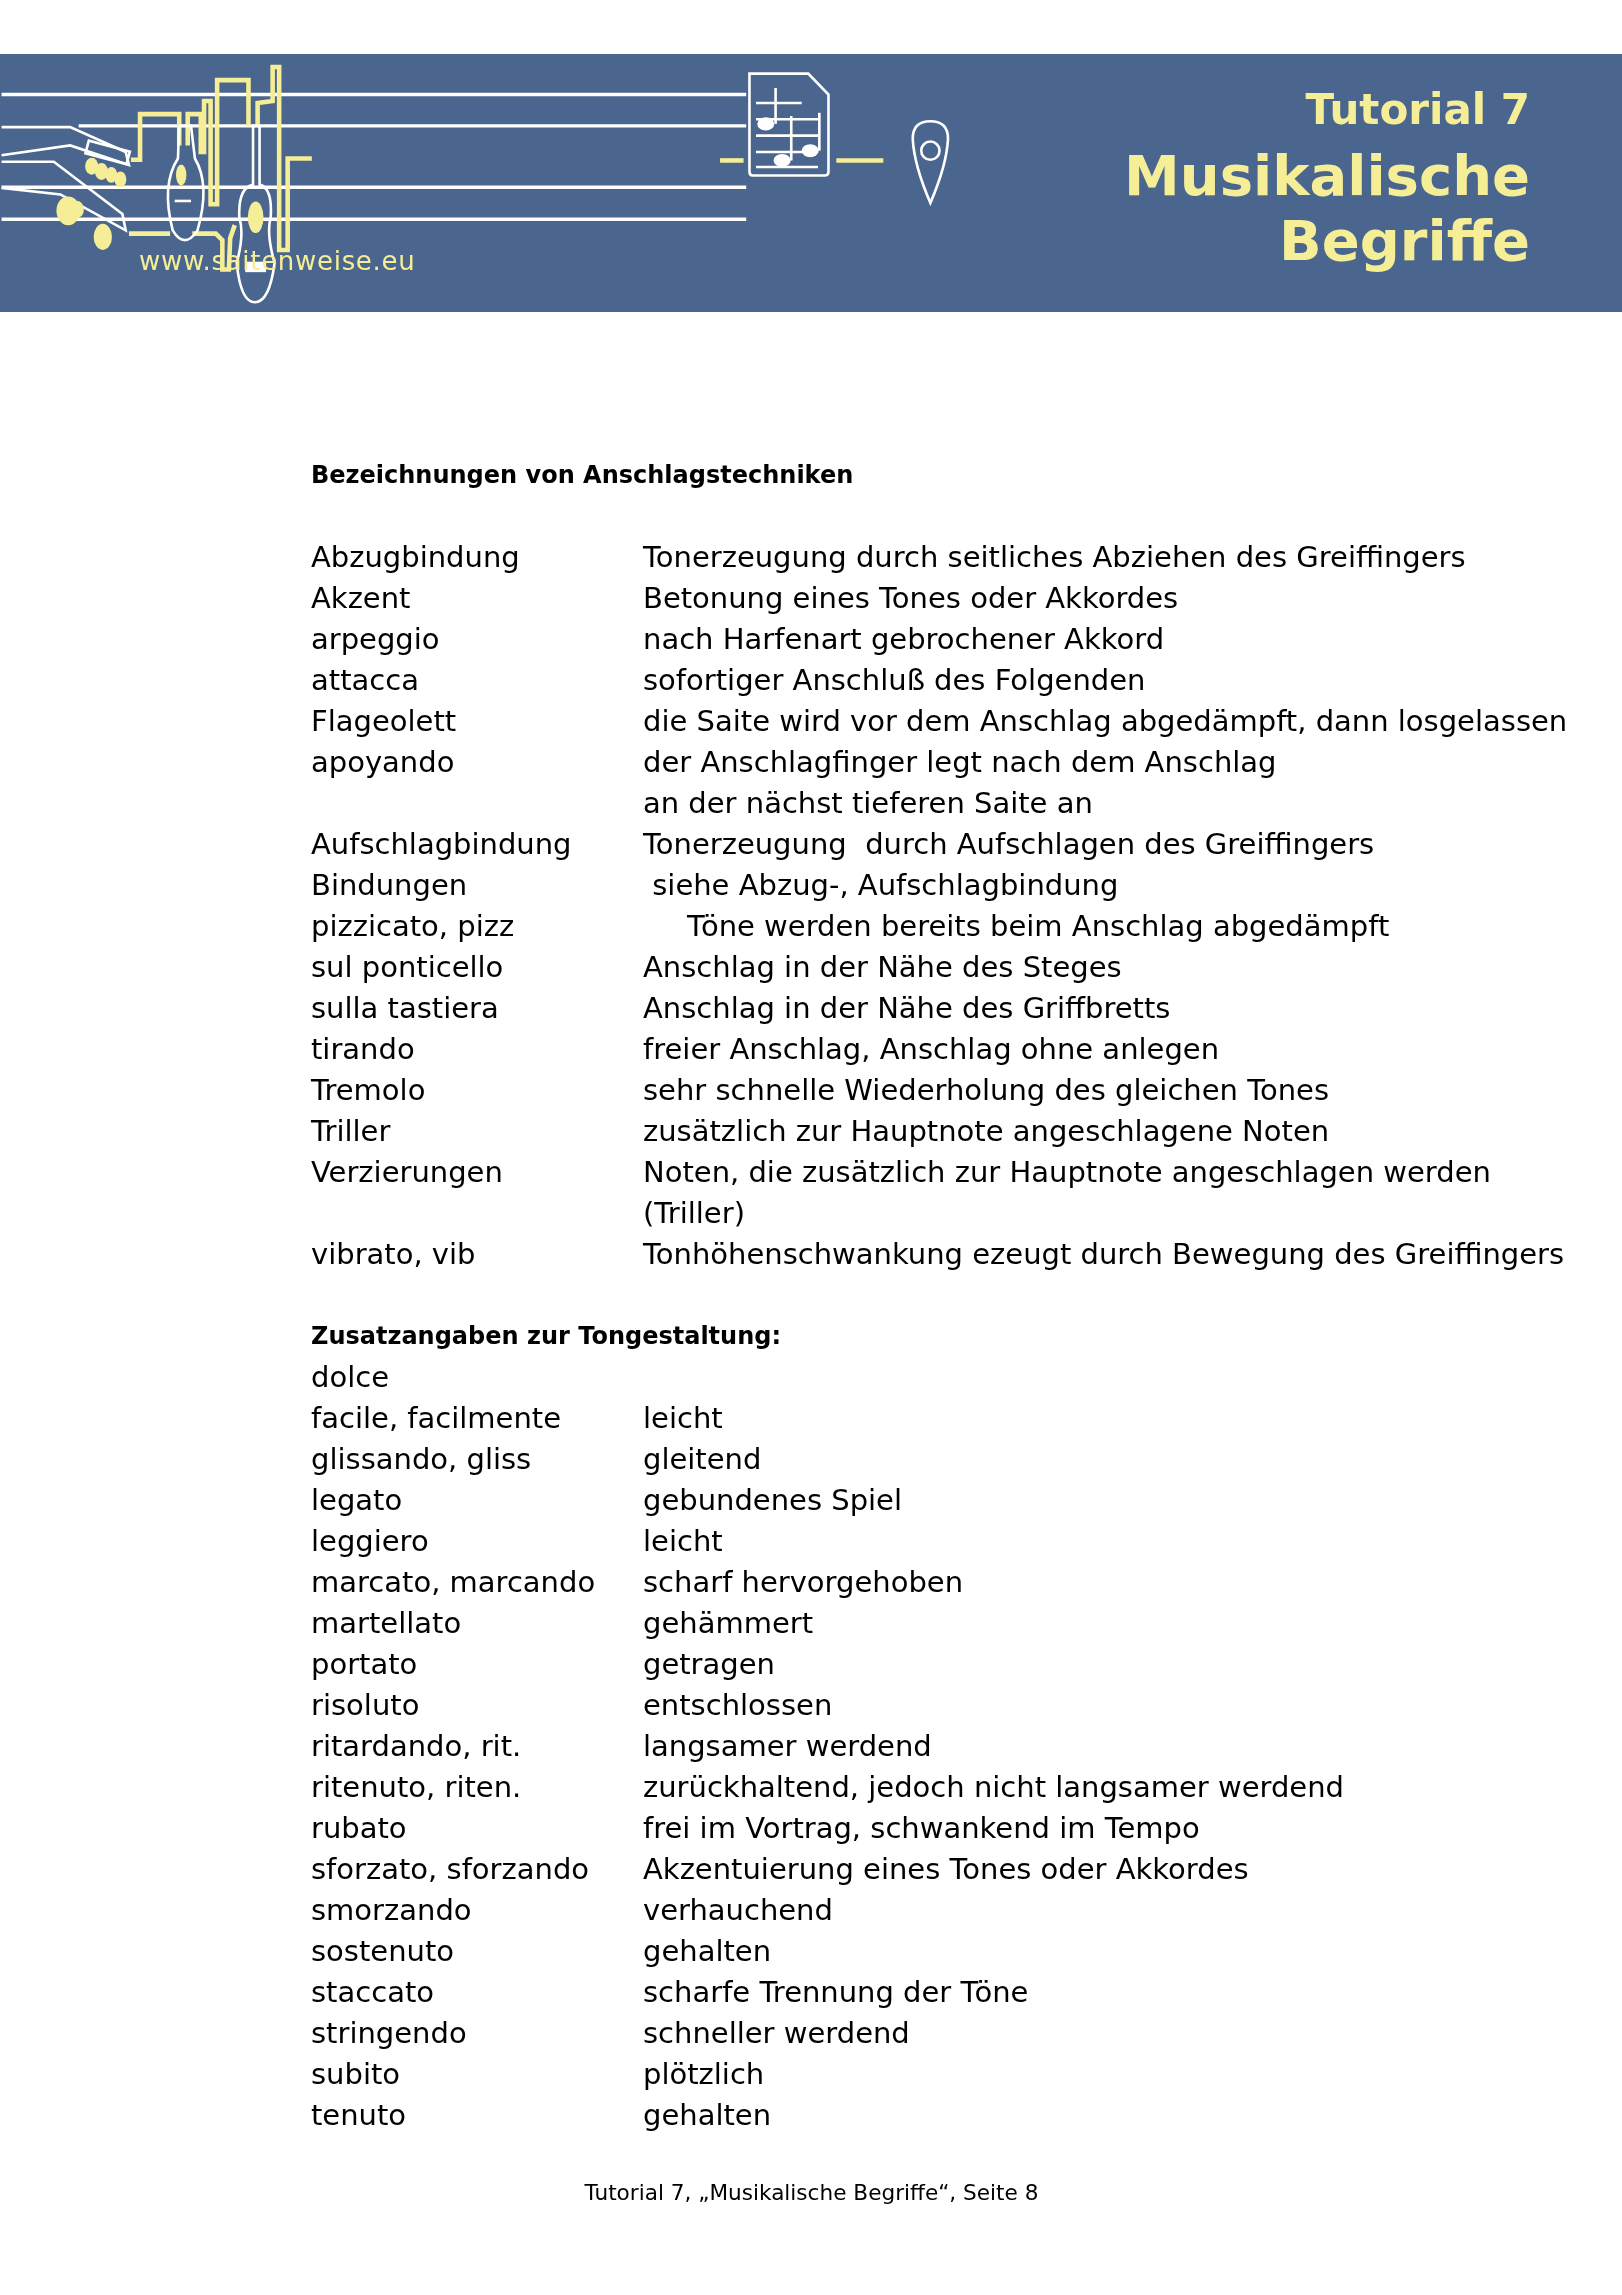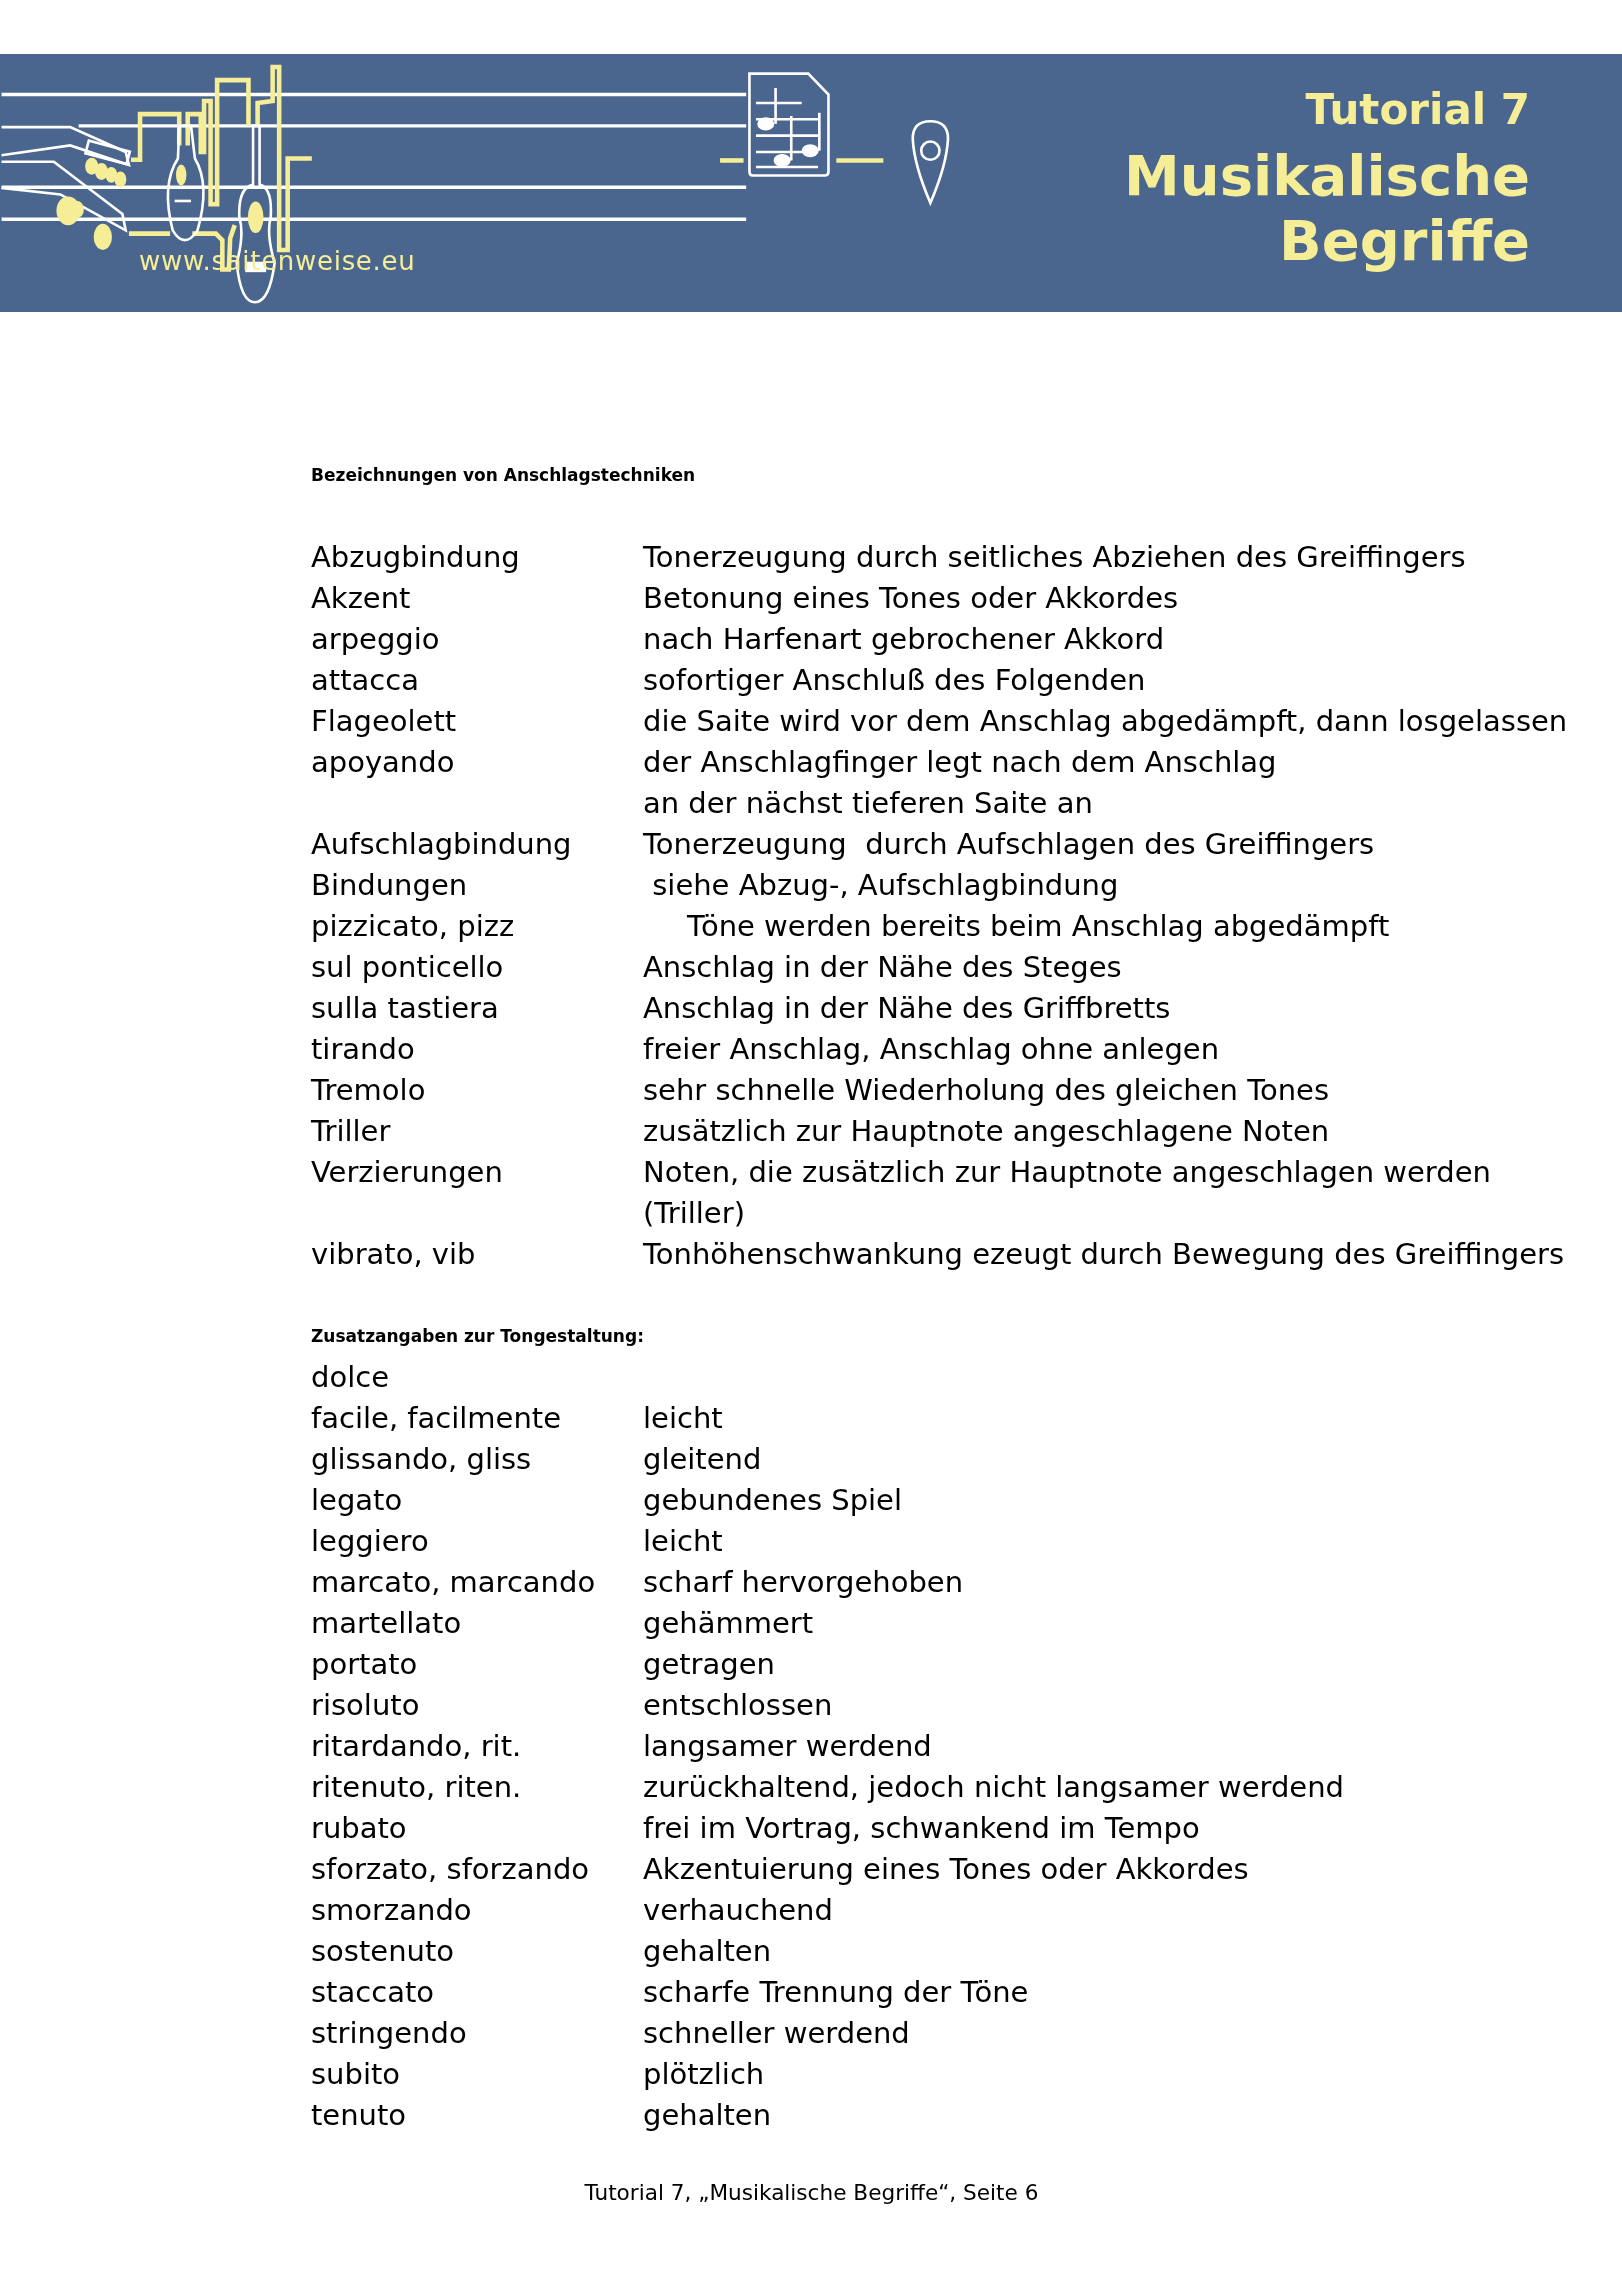--- a/index.html
+++ b/index.html
@@ -8,21 +8,21 @@
   .banner { position: absolute; left: 0; top: 54px; width: 1623px; height: 258px;
             background: #4a668e; overflow: hidden; }
   .banner svg.art { position: absolute; left: 0; top: 0; }
   .url { position: absolute; left: 139px; top: 192px; font-size: 26px; color: #f5ee96;
          letter-spacing: 0.7px; }
   .title1 { position: absolute; right: 93px; top: 31px; font-size: 42px; font-weight: bold;
             color: #f5ee96; text-align: right; }
   .title2 { position: absolute; right: 93px; top: 89px; font-size: 56px; font-weight: bold;
             color: #f5ee96; text-align: right; line-height: 65px; }
   .content { position: absolute; left: 311px; top: 455px; width: 1243px; }
-  .section-title { font-size: 17px; font-weight: bold; height: 41px; line-height: 41px; margin: 0; }
+  .section-title { font-size: 24px; font-weight: bold; height: 41px; line-height: 41px; margin: 0; }
   .spacer { height: 41px; }
   .row { display: flex; height: 41px; line-height: 41px; font-size: 29px; white-space: nowrap; }
   .term { width: 332px; flex: none; }
   .def { flex: 1; }
   .gap { height: 41px; }
   .footer { position: absolute; left: 0; width: 1623px; top: 2180px; text-align: center;
             font-size: 21.6px; }
 </style>
 </head>
 <body>
@@ -259,14 +259,14 @@
         <span class="term">subito</span>
         <span class="def" style="white-space: pre;">plötzlich</span>
       </div>
       <div class="row">
         <span class="term">tenuto</span>
         <span class="def" style="white-space: pre;">gehalten</span>
       </div>
     </div>
 </div>
 
-<div class="footer">Tutorial 7, „Musikalische Begriffe“, Seite 6</div>
+<div class="footer">Tutorial 7, „Musikalische Begriffe“, Seite 8</div>
 
 
 </body></html>

